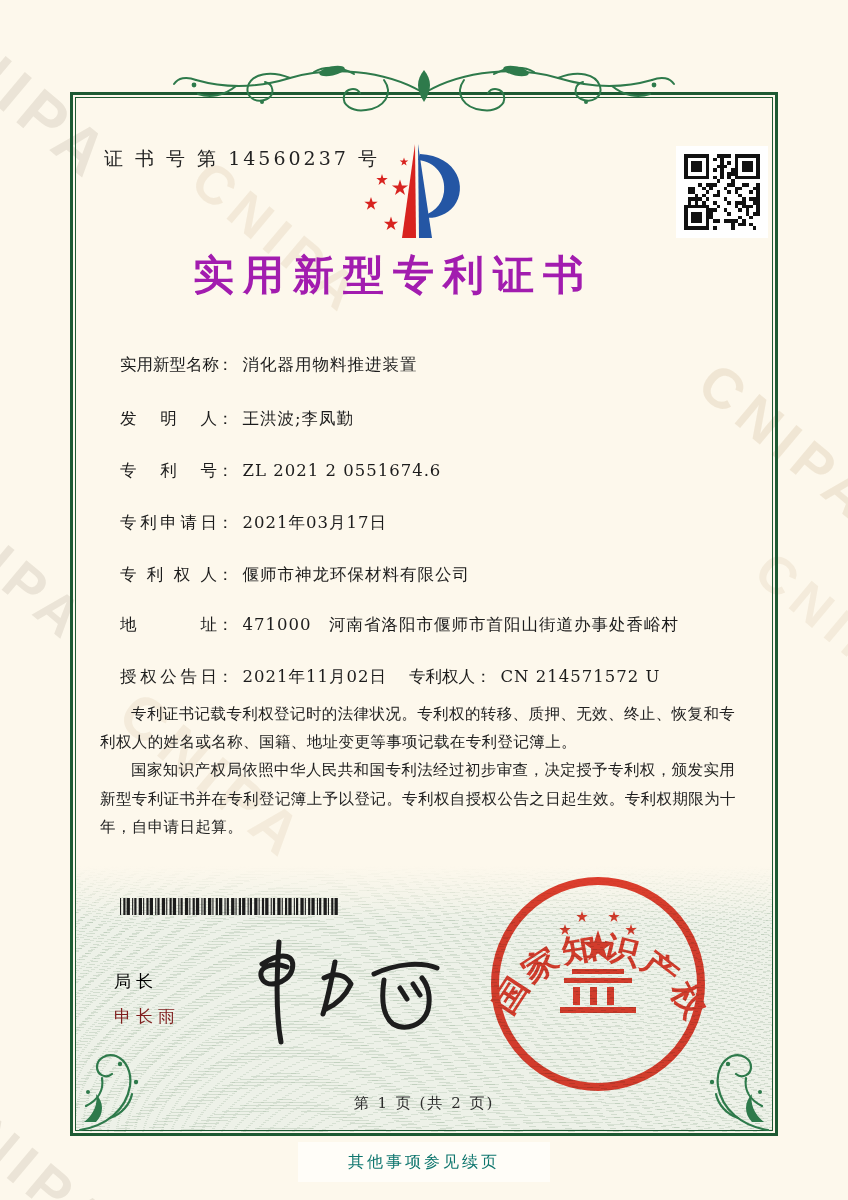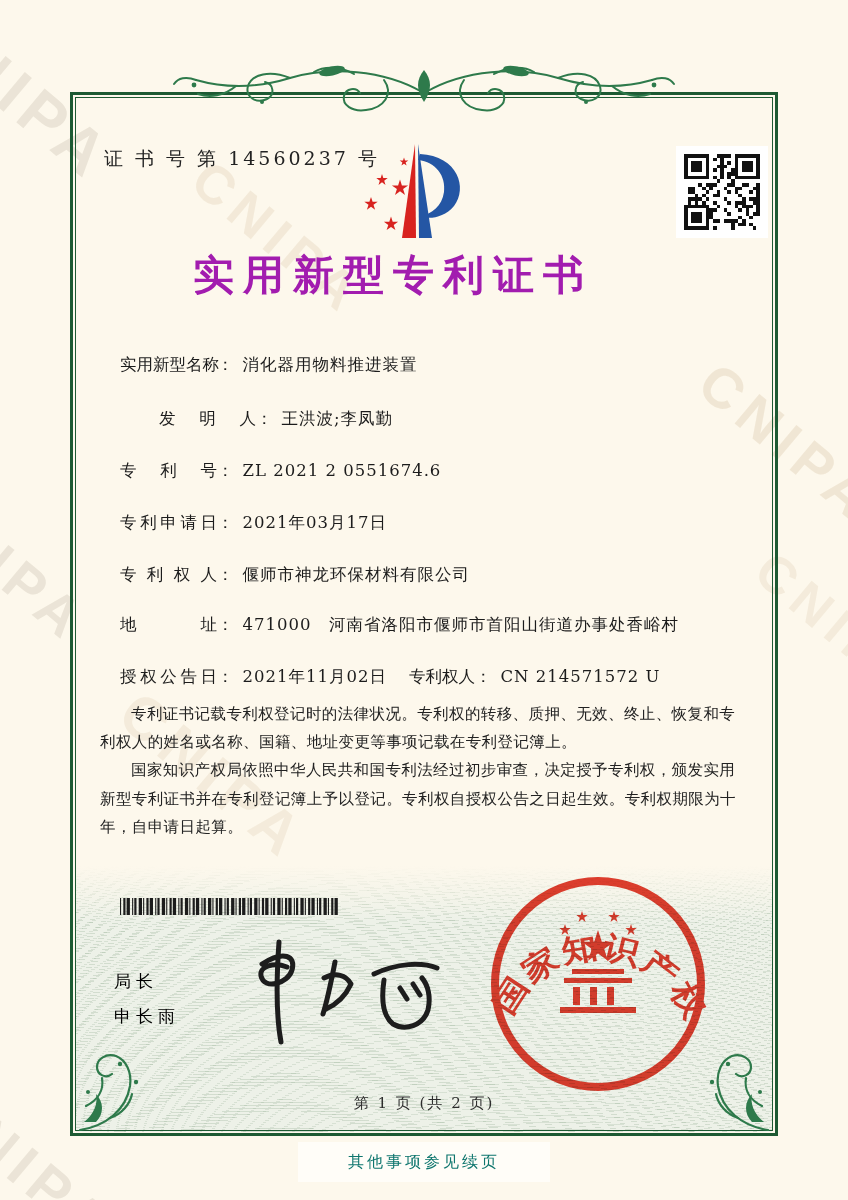--- a/index.html
+++ b/index.html
@@ -60,21 +60,21 @@
   .frow .val{ margin-left:9px; letter-spacing:1px; }
   
   .body-text{
     position:absolute; z-index:5; left:100px; top:700px; width:650px;
     font-size:15.5px; line-height:1.82; color:#222; letter-spacing:.4px;
   }
   .body-text p{ text-indent:2em; }
   
   .barcode{ position:absolute; z-index:5; left:120px; top:898px; width:220px; height:17px; }
   .signer-title{ position:absolute; z-index:5; left:114px; top:970px; font-size:17px; letter-spacing:5px; color:#000000; }
-  .signer-name { position:absolute; z-index:5; left:114px; top:1005px; font-size:17px; letter-spacing:5px; color:#000000; }
+  .signer-name { position:absolute; z-index:5; left:114px; top:1005px; font-size:17px; letter-spacing:5px; color:#7f1d1d; }
   .signature{ position:absolute; z-index:5; left:232px; top:938px; width:215px; height:108px; }
   .seal{ position:absolute; z-index:6; left:487px; top:873px; width:222px; height:222px; mix-blend-mode:multiply; opacity:.93; }
   .seal-date{
     position:absolute; z-index:7; left:516px; top:1036px;
     font-size:19px; letter-spacing:2.5px; color:#101010;
   }
   .page-footer{
     position:absolute; z-index:5; left:0; width:848px; top:1094px; text-align:center;
     font-size:15px; letter-spacing:2px; color:#2c2c2c;
   }
@@ -385,21 +385,21 @@
         <rect x="19" y="20" width="1" height="1" fill="#111"></rect>
       </svg>
   </div>
 
   <div class="title">实用新型专利证书</div>
 
   <div class="fields">
     <div class="frow" style="top:0;">
       <span class="lab">实用新型名称</span><span>：</span><span class="val">消化器用物料推进装置</span>
     </div>
-    <div class="frow" style="top:54px;margin-left:39px;">
+    <div class="frow" style="top:54px;">
       <span class="lab">发明人</span><span>：</span><span class="val">王洪波;李凤勤</span>
     </div>
     <div class="frow" style="top:106px;">
       <span class="lab">专利号</span><span>：</span><span class="val">ZL 2021 2 0551674.6</span>
     </div>
     <div class="frow" style="top:158px;">
       <span class="lab">专利申请日</span><span>：</span><span class="val">2021年03月17日</span>
     </div>
     <div class="frow" style="top:210px;">
       <span class="lab">专利权人</span><span>：</span><span class="val">偃师市神龙环保材料有限公司</span>

